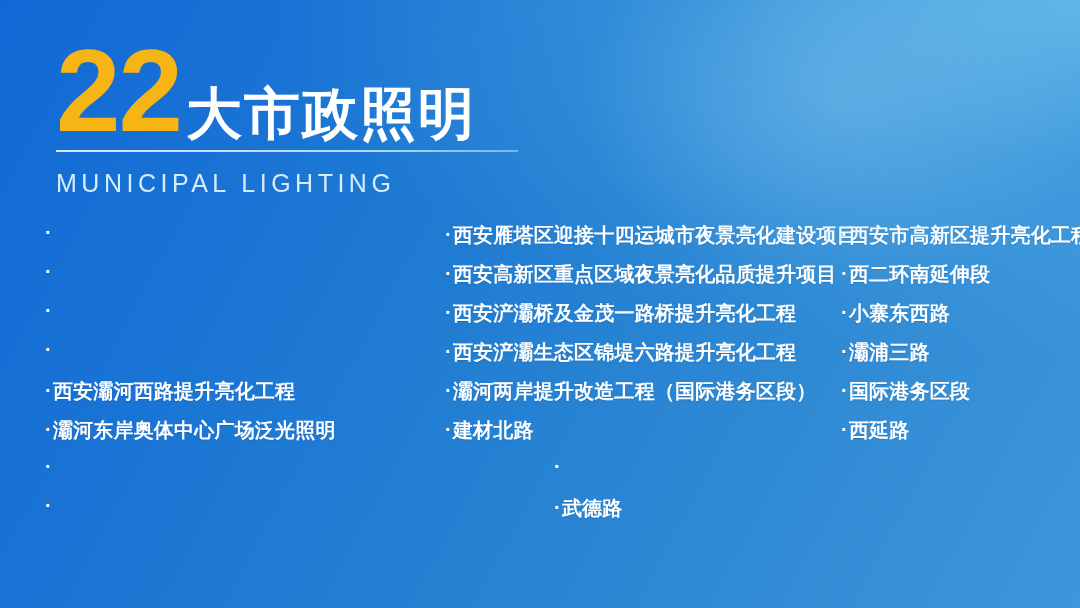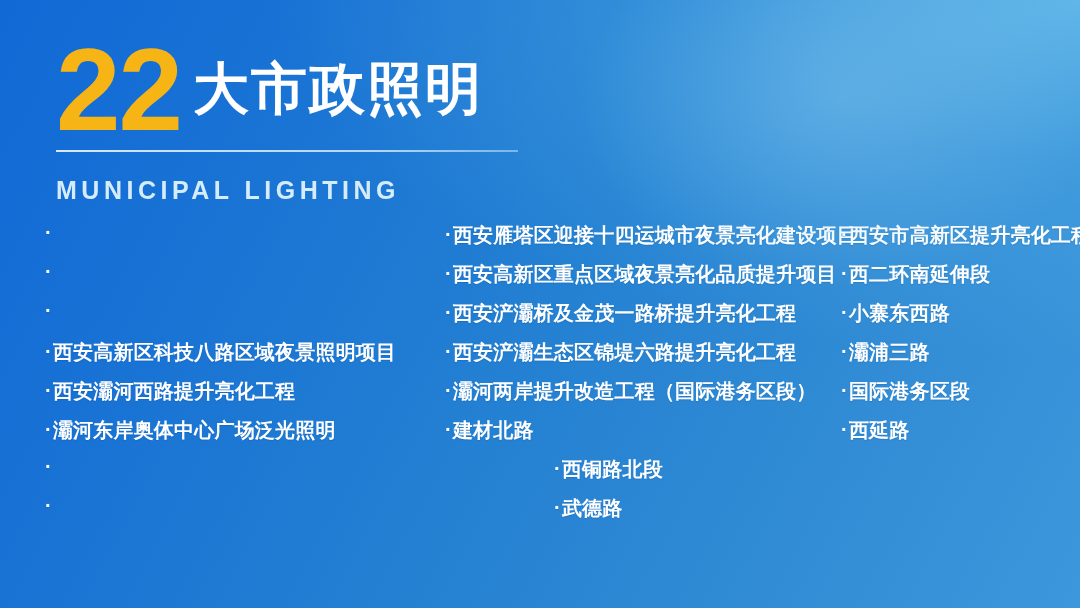--- a/index.html
+++ b/index.html
@@ -35,53 +35,53 @@
 
   
   .header {
     position: absolute;
     left: 56px;
     top: 36px;
     width: 560px;
   }
   .title-row {
     display: flex;
-    align-items: center;
+    align-items: flex-end;
     line-height: 1;
     height: 110px;
   }
   .big-number {
     font-size: 116px;
     font-weight: 700;
     color: #f7b415;
     letter-spacing: -2px;
     line-height: 0.94;
     font-family: "Liberation Sans", "DejaVu Sans", sans-serif;
   }
   .title-cn {
     font-size: 56px;
     font-weight: 700;
     color: #ffffff;
     letter-spacing: 2px;
-    margin-left: 12px;
+    margin-left: 5px;
     padding-bottom: 4px;
     line-height: 1;
   }
   .divider {
     width: 462px;
     height: 2px;
     background: linear-gradient(90deg, rgba(222,240,253,0.95), rgba(205,232,250,0.85) 70%, rgba(190,225,248,0.55));
     margin-top: 4px;
   }
   .subtitle {
-    margin-top: 24px;
+    margin-top: 17px;
     font-size: 25px;
     letter-spacing: 4.5px;
     color: #d5ecfb;
-    font-weight: 700;
+    font-weight: 400;
   }
 
   
   .lists {
     position: absolute;
     left: 0;
     top: 222px;
     width: 1080px;
   }
   .col {
@@ -135,21 +135,20 @@
         <span class="bullet">·</span>
       </div>
       <div class="item">
         <span class="bullet">·</span>
       </div>
       <div class="item">
         <span class="bullet">·</span>
       </div>
       <div class="item">
         <span class="bullet">·</span>
-        <span class="item-label">西安高新区科技八路区域夜景照明项目</span>
       </div>
       <div class="item">
         <span class="bullet">·</span>
         <span class="item-label">西安灞河西路提升亮化工程</span>
       </div>
       <div class="item">
         <span class="bullet">·</span>
         <span class="item-label">灞河东岸奥体中心广场泛光照明</span>
       </div>
       <div class="item">
@@ -210,21 +209,20 @@
       </div>
       <div class="item">
         <span class="bullet">·</span>
         <span class="item-label">西延路</span>
       </div>
     </div>
 
     <div class="col col-4">
       <div class="item">
         <span class="bullet">·</span>
-        <span class="item-label">西铜路北段</span>
       </div>
       <div class="item">
         <span class="bullet">·</span>
         <span class="item-label">武德路</span>
       </div>
     </div>
 
   </div>
 </div>
 

